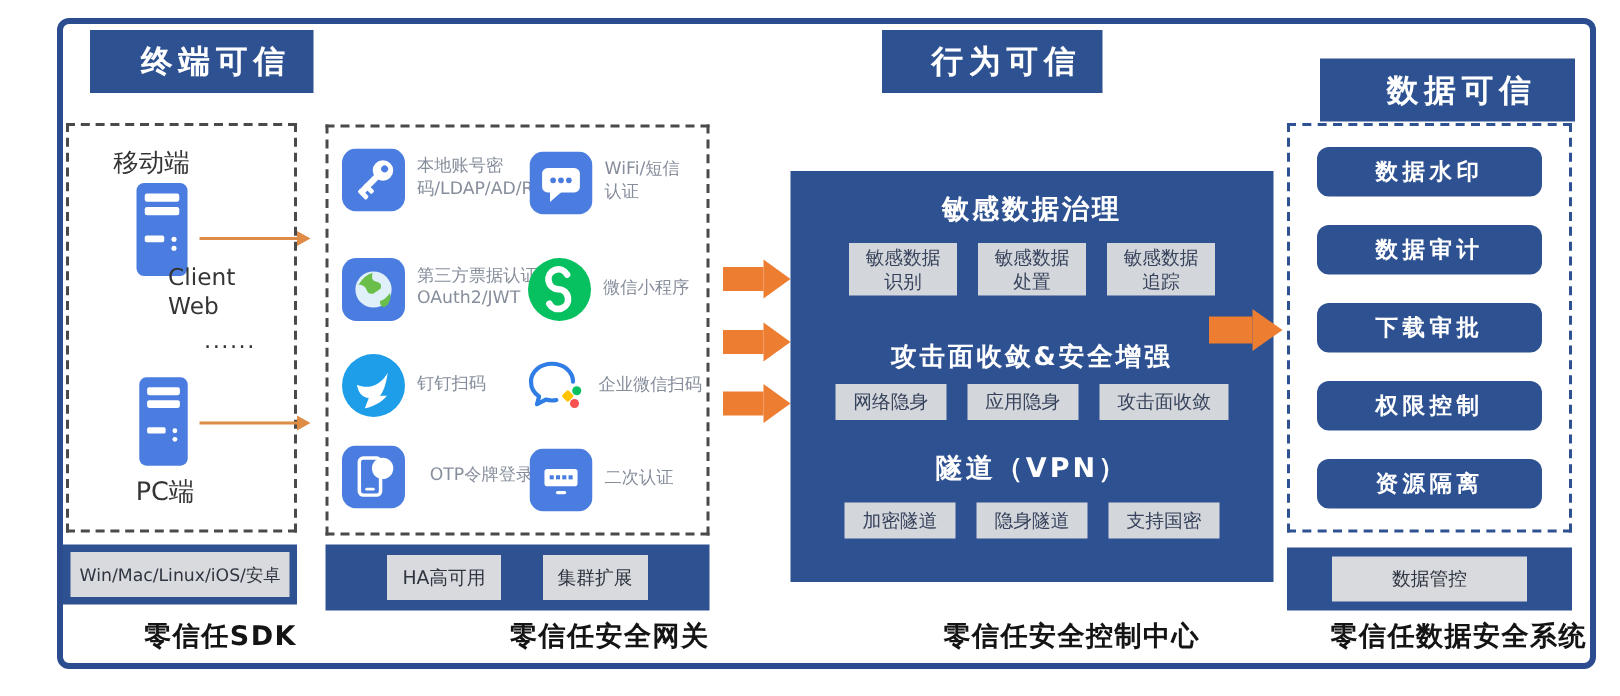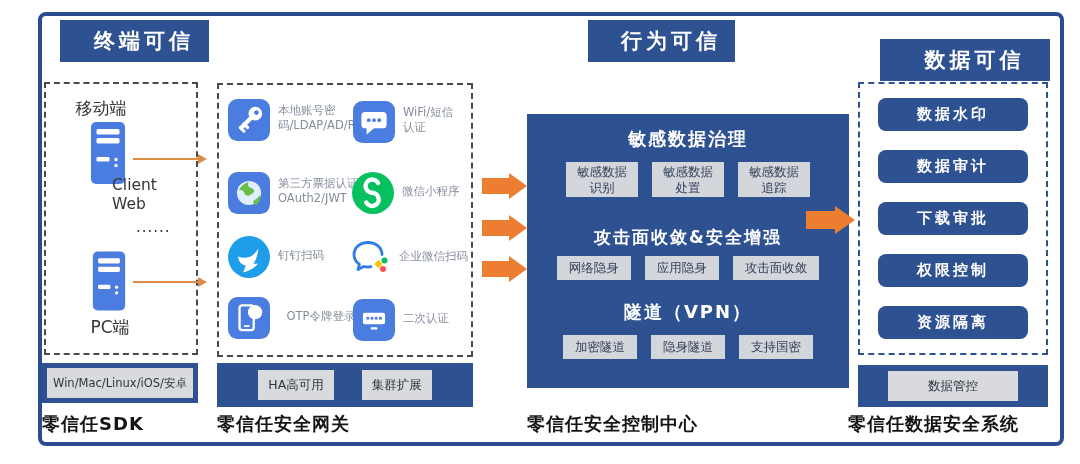--- a/index.html
+++ b/index.html
@@ -23,21 +23,21 @@
     position:absolute; background:#2e5191; display:flex; align-items:center;
     justify-content:center; gap:28px; box-sizing:border-box;
   }
   .graybox {
     background:#d8dade; color:#2f3540; font-size:12.5px;
     display:flex; align-items:center; justify-content:center;
     padding:0 10px; height:30px; white-space:nowrap;
   }
   .blabel {
     position:absolute; top:412px; color:#141414; font-weight:bold;
-    font-size:18px; text-align:left; letter-spacing:1px;
+    font-size:18px; text-align:right; letter-spacing:1px;
   }
   .panel { position:absolute; background:#2e5191; }
   .sec-title { position:absolute; width:100%; text-align:center; color:#fff; font-weight:bold; letter-spacing:2px; }
   .cellrow { position:absolute; width:100%; display:flex; justify-content:center; gap:14px; }
   .cell {
     background:#d3d6db; color:#37435c; font-size:12.5px; line-height:1.25;
     text-align:center; box-sizing:border-box;
   }
   .cell.two { width:72px; padding:2px 6px; }
   .cell.one { padding:4px 12px; white-space:nowrap; }

